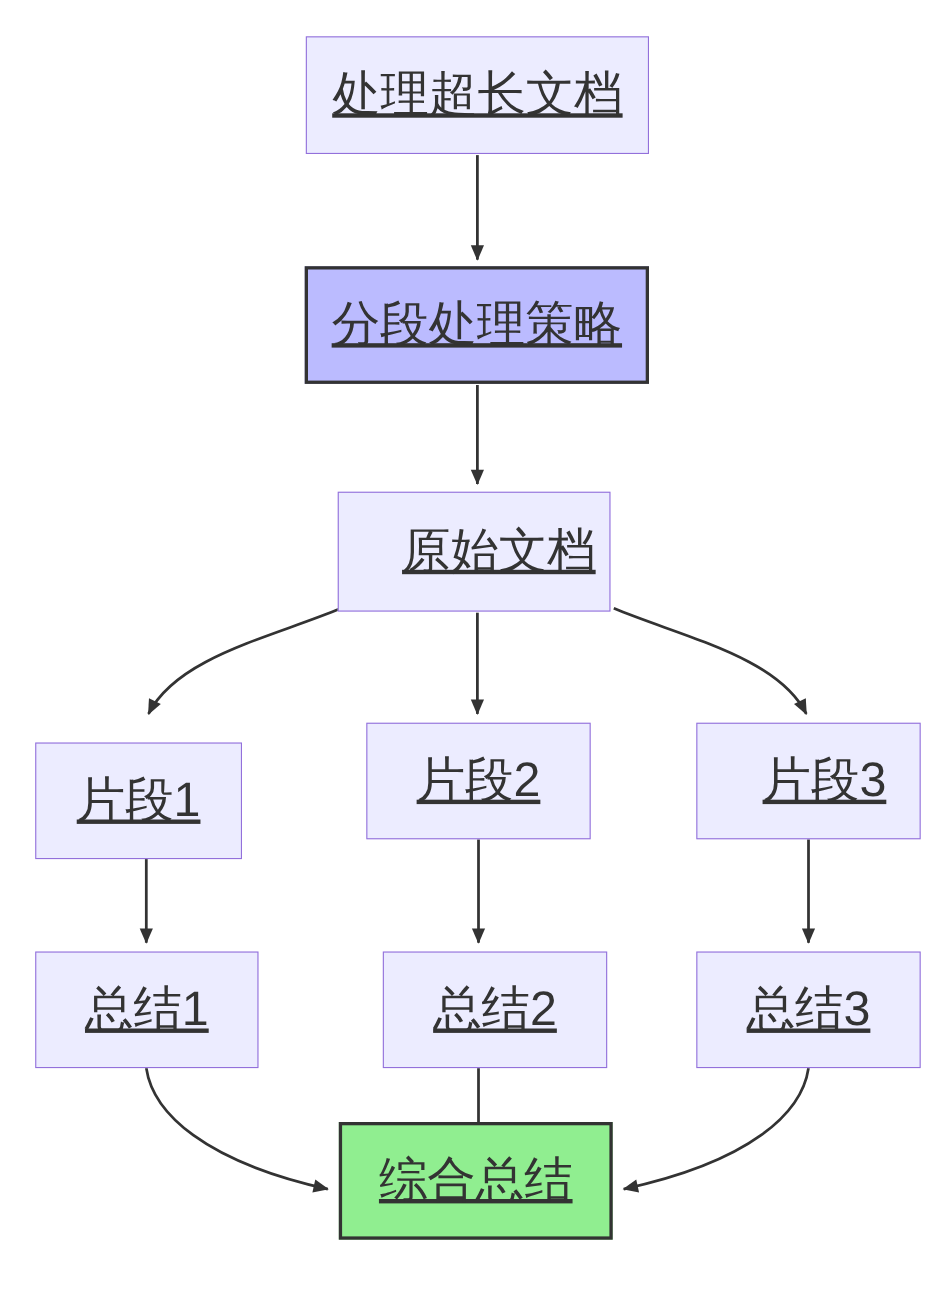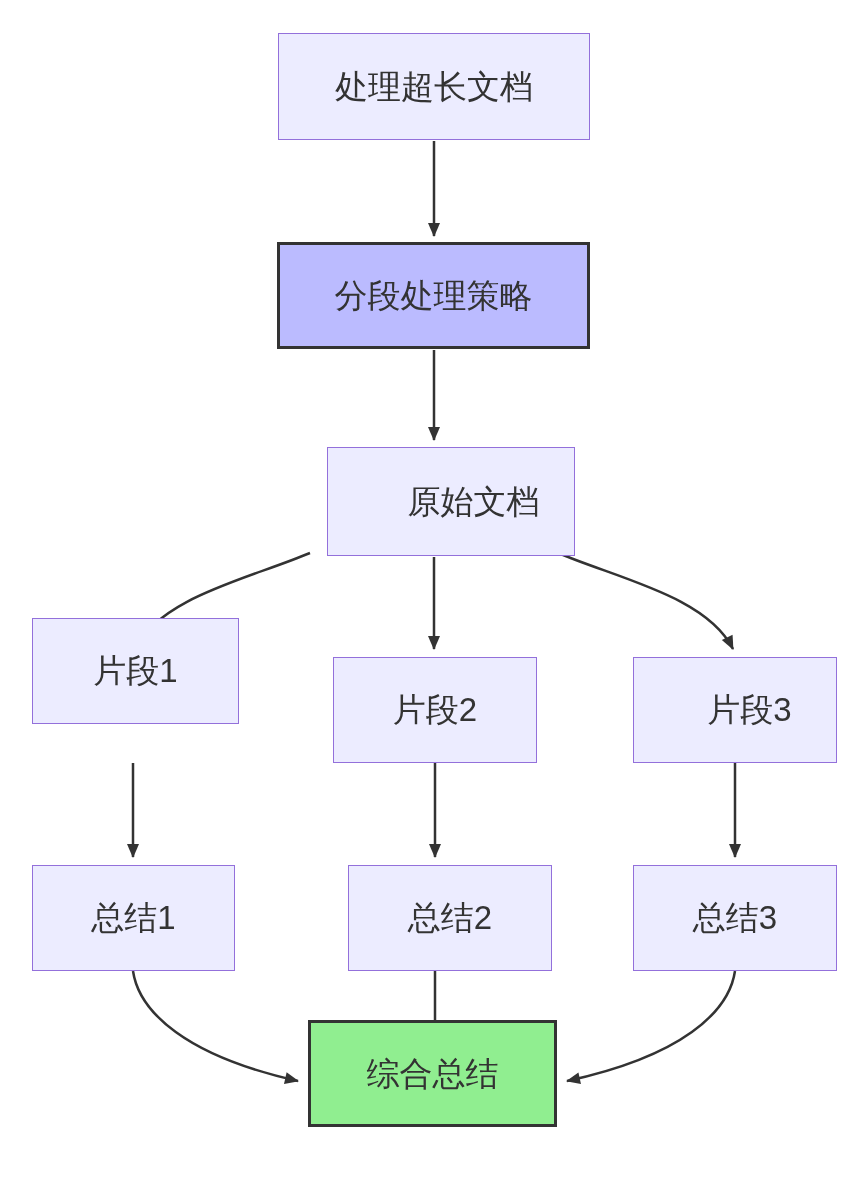--- a/index.html
+++ b/index.html
@@ -28,25 +28,26 @@
     stroke: var(--line, #333333);
     stroke-width: 2.5;
   }
   .node {
     position: absolute;
     box-sizing: border-box;
     display: flex;
     align-items: center;
     justify-content: center;
     text-align: center;
-    font-size: 33px;
+    font-size: 44px;
     line-height: 1.2;
     color: var(--text, #333333);
     background: var(--node-fill, #ECECFF);
     border: 1.5px solid var(--node-border, #9370DB);
+    text-decoration: underline;
   }
   .node.highlight {
     background: var(--highlight-fill, #BBBBFF);
     border: 3px solid var(--emphasis-border, #333333);
   }
   .node.success {
     background: var(--success-fill, #90EE90);
     border: 3px solid var(--emphasis-border, #333333);
   }
 </style>
@@ -75,25 +76,25 @@
   </svg>
 
   <div class="node" style="left:278px; top:33px; width:312px; height:107px;">
     <span>处理超长文档</span>
   </div>
 
   <div class="node highlight" style="left:277px; top:242px; width:313px; height:107px;justify-content:center;">
     <span>分段处理策略</span>
   </div>
 
-  <div class="node" style="left:327px; top:447px; width:248px; height:109px;padding-left:45px;">
+  <div class="node" style="left:307px; top:447px; width:248px; height:109px;padding-left:45px;">
     <span>原始文档</span>
   </div>
 
-  <div class="node" style="left:32px; top:618px; width:207px; height:106px;justify-content:center;">
+  <div class="node" style="left:32px; top:675px; width:188px; height:106px;justify-content:center;">
     <span>片段1</span>
   </div>
 
   <div class="node" style="left:333px; top:657px; width:204px; height:106px;">
     <span>片段2</span>
   </div>
 
   <div class="node" style="left:633px; top:657px; width:204px; height:106px;padding-left:29px;">
     <span>片段3</span>
   </div>

